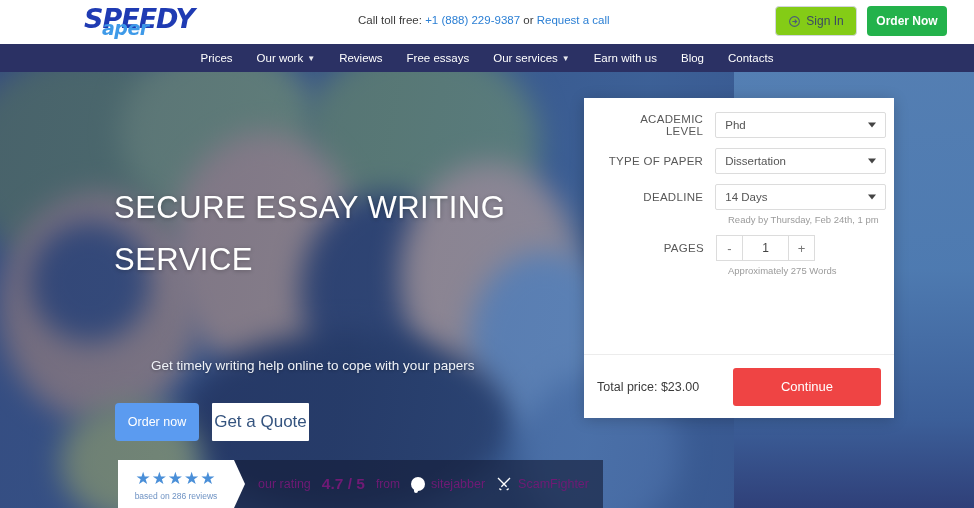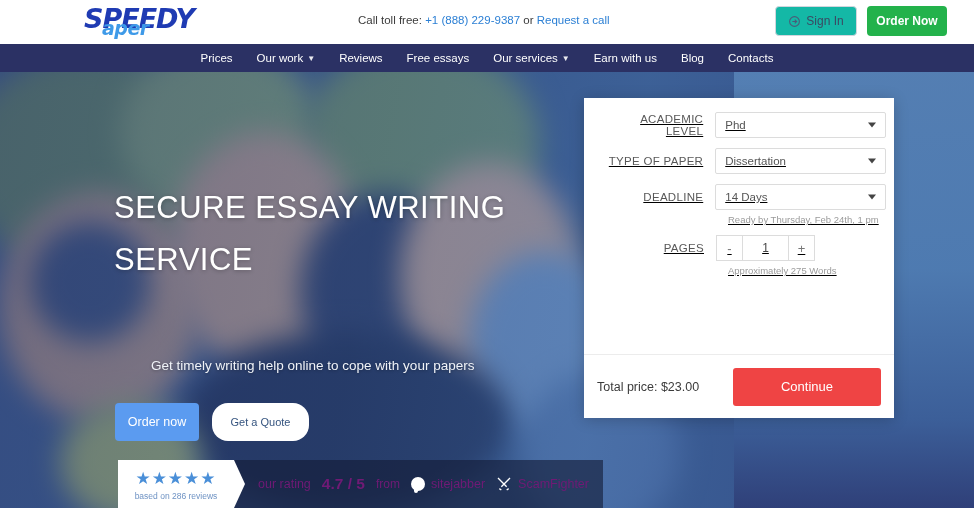--- a/index.html
+++ b/index.html
@@ -34,21 +34,21 @@
   .calltext {
     position: absolute; left: 358px; top: 14px;
     font-size: 11.5px; color: #3b3b3b; white-space: nowrap;
   }
   .calltext a { color: #2b7fd4; text-decoration: none; }
   .calltext .sep { color: #3b3b3b; }
 
   .btn-signin {
     position: absolute; right: 117px; top: 6px;
     width: 82px; height: 30px; border: 1px solid #d2d6dd;
-    border-radius: 4px; background: #14b8a6; color: #3b4a63;
+    border-radius: 4px; background: #84cc16; color: #3b4a63;
     font-size: 12px; display: flex; align-items: center;
     justify-content: center; gap: 5px; cursor: pointer;
   }
   .btn-ordernow {
     position: absolute; right: 27px; top: 6px;
     width: 80px; height: 30px; border: none; border-radius: 4px;
     background: #23b24b; color: #fff; font-size: 12px;
     font-weight: bold; display: flex; align-items: center;
     justify-content: center; cursor: pointer;
   }
@@ -97,38 +97,38 @@
   }
   .btn-order-hero {
     position: absolute; left: 115px; top: 331px;
     width: 84px; height: 38px; border-radius: 4px;
     background: #5b9bf0; color: #fff; font-size: 12.5px;
     display: flex; align-items: center; justify-content: center;
     border: none; cursor: pointer;
   }
   .btn-quote {
     position: absolute; left: 212px; top: 331px;
-    width: 97px; height: 38px; border-radius: 16px;
-    background: #ffffff; color: #35547f; font-size: 11px;
+    width: 97px; height: 38px; border-radius: 1px;
+    background: #ffffff; color: #35547f; font-size: 17px;
     display: flex; align-items: center; justify-content: center;
     border: none; cursor: pointer;
   }
 
   
   .calc {
     position: absolute; left: 584px; top: 98px;
     width: 310px; height: 320px; background: #fff;
     box-shadow: 0 2px 14px rgba(0,0,0,.2); z-index: 10;
   }
   .calc-head {
     height: 60px; border-bottom: 1px solid #e8e8e8;
     display: flex; align-items: center; padding-left: 20px; gap: 14px;
   }
   .calc-title { font-size: 17px; color: #333; }
-  .calc-body { padding: 14px 8px 0 20px; text-decoration: underline; }
+  .calc-body { padding: 14px 8px 0 20px; }
   .row { display: flex; align-items: center; margin-bottom: 10px; }
   .row-label {
     width: 112px; text-align: right; padding-right: 12px;
     font-size: 11.5px; color: #585858; letter-spacing: .3px;
   }
   .sel {
     position: relative; width: 172px; height: 26px;
     border: 1px solid #dcdcdc; border-radius: 2px; background: #fff;
     display: flex; align-items: center; padding-left: 9px;
     font-size: 11.5px; color: #555; cursor: pointer;

